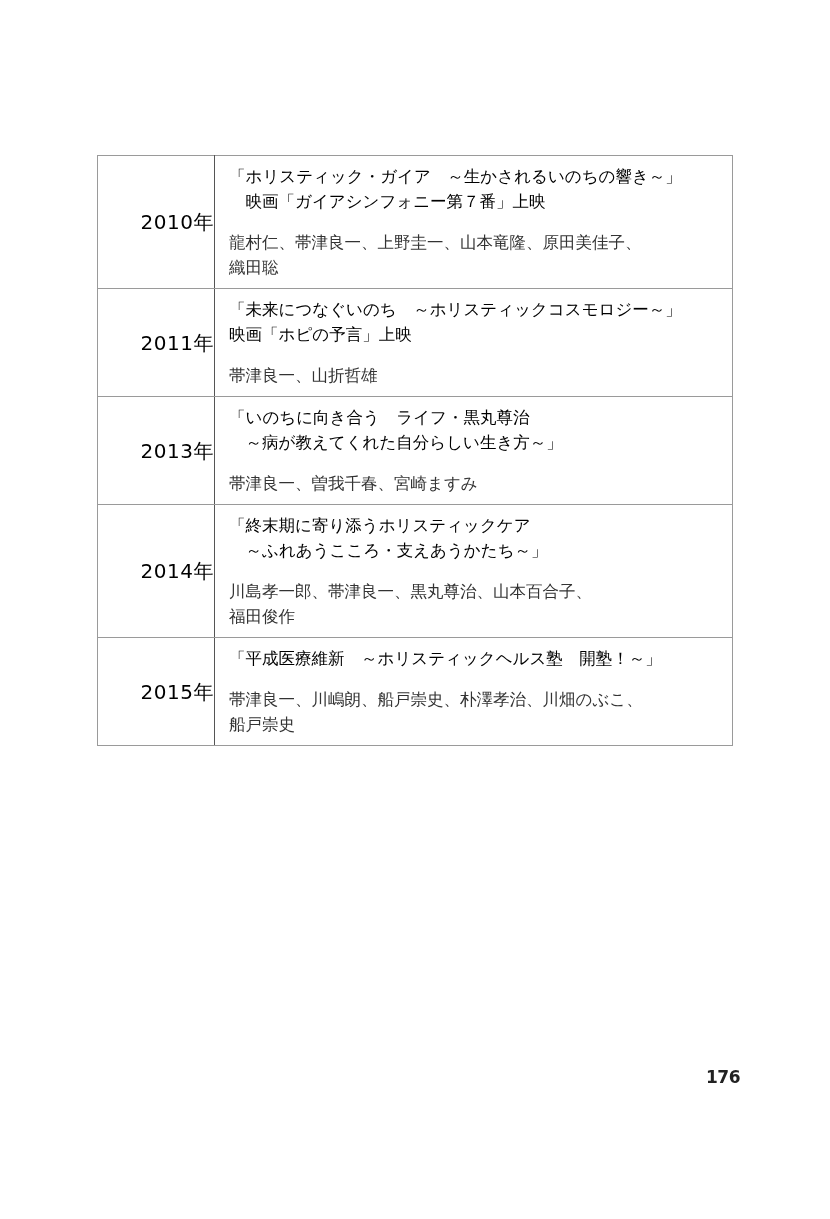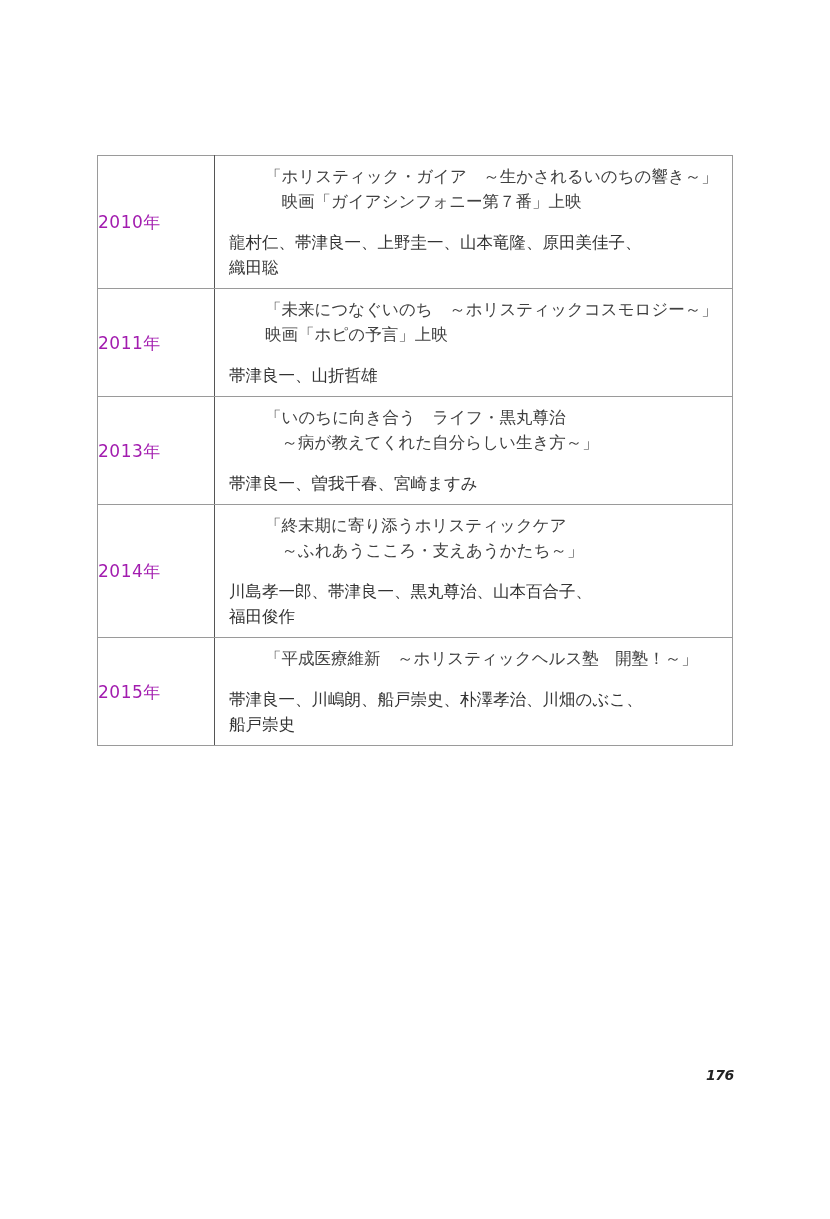--- a/index.html
+++ b/index.html
@@ -26,37 +26,36 @@
     .page-table td {
       border-top: 1px solid #9a9a9a;
       border-bottom: 1px solid #9a9a9a;
       padding: 0;
       vertical-align: middle;
     }
     .page-table td.year-cell {
       width: 116px;
       border-left: 1px solid #9a9a9a;
       border-right: 1px solid #555555;
-      text-align: left;
-      font-size: 17px;
+      text-align: right;
+      font-size: 20px;
       line-height: 24px;
       letter-spacing: 0.5px;
-      color: #a21caf;
+      color: #000000;
     }
     .page-table td.content-cell {
       border-right: 1px solid #9a9a9a;
       padding: 8px 10px 8px 14px;
     }
     .title-line {
       font-family: "DejaVu Sans", "Liberation Sans", sans-serif;
       font-size: 16.5px;
       line-height: 25px;
       white-space: pre;
-      color: #404040;
-      margin-left: 36px;
+      color: #000000;
     }
     .names-line {
       font-family: "DejaVu Serif", "Liberation Serif", serif;
       font-size: 16.5px;
       line-height: 25px;
       color: #333333;
       margin-top: 16px;
     }
     .year-line {
       display: block;
@@ -65,25 +64,24 @@
     .row-2011 { height: 103px; }
     .row-2012 { height: 101px; }
     .row-2013 { height: 101px; }
     .row-2014 { height: 122px; }
     .row-2015 { height: 104px; }
     .page-number {
       position: absolute;
       left: 706px;
       top: 1067px;
       font-family: "DejaVu Sans", "Liberation Sans", sans-serif;
-      font-size: 14px;
+      font-size: 17px;
       font-weight: bold;
       color: #222;
       letter-spacing: -0.5px;
-      font-style: italic;
     }
   </style>
 </head>
 <body>
 
 <table class="page-table">
   <tbody>
     <tr class="row-2010">
       <td class="year-cell">
         <span class="year-line">2010年</span>

